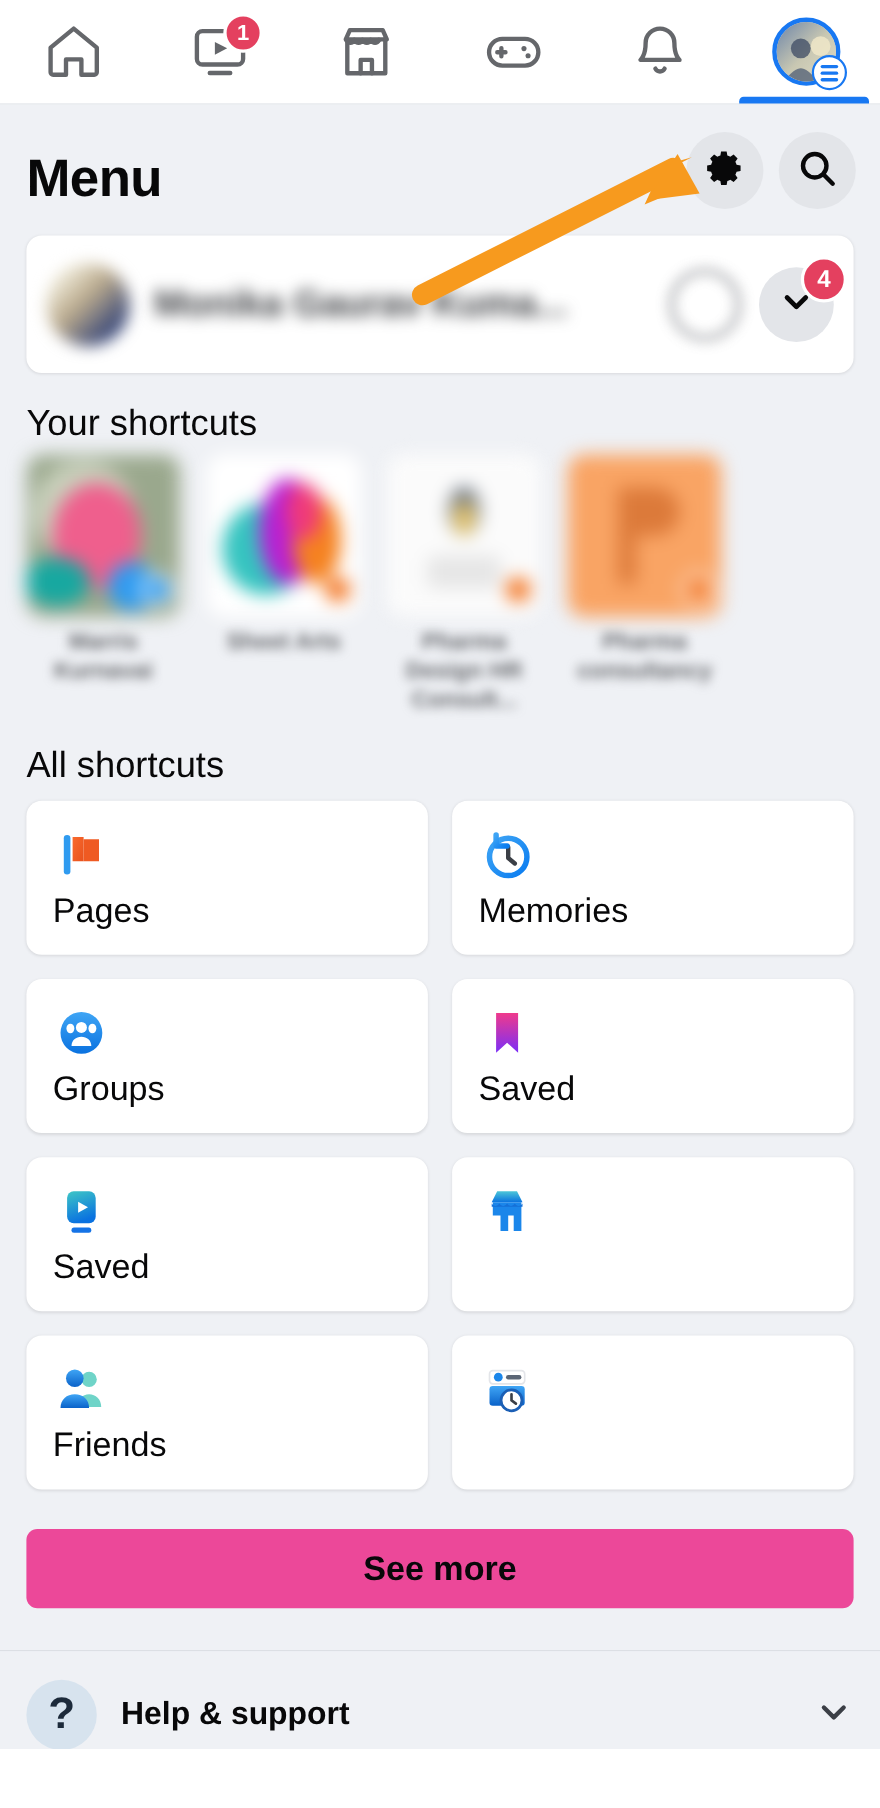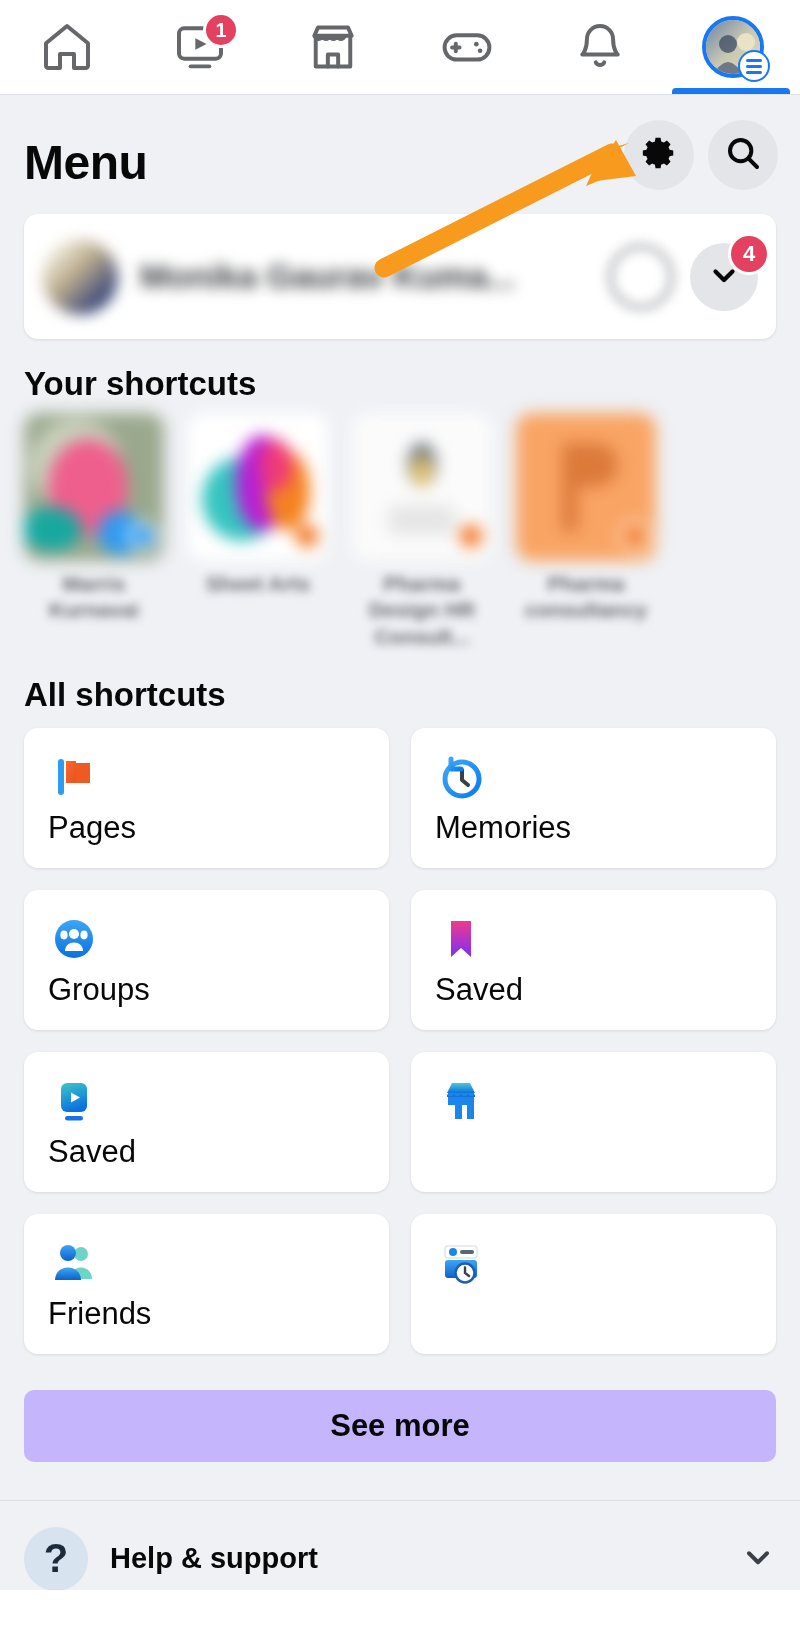--- a/index.html
+++ b/index.html
@@ -78,21 +78,21 @@
     border:5px solid #8b8d92; filter:blur(6px); opacity:.75; margin-right:16px;
   }
   .pf-chev {
     position:relative; width:68px; height:68px; border-radius:50%;
     background:#e3e5e9; display:flex; align-items:center; justify-content:center; flex:none;
   }
   .pf-chev .badge { top:-10px; right:-12px; min-width:42px; height:42px; font-size:22px; }
 
   
   .section-title {
-    font-size:33px; font-weight:700; color:#080809;
+    font-size:33px; font-weight:400; color:#080809;
     padding:26px 24px 6px 24px;
   }
 
   
   .shortcut-row { display:flex; gap:24px; padding:4px 24px 0 24px; }
   .sc-item { width:140px; }
   .sc-thumb {
     position:relative; width:140px; height:148px; border-radius:16px;
     overflow:hidden; filter:blur(8px);
   }
@@ -111,21 +111,21 @@
     background:#fff; border-radius:14px; height:140px; padding:22px 24px;
     display:flex; flex-direction:column; justify-content:space-between;
     box-shadow:0 1px 3px rgba(0,0,0,0.10);
   }
   .tile-icon { height:54px; display:flex; align-items:center; }
   .tile-label { font-size:31px; font-weight:400; color:#080809; }
 
   
   .see-more {
     margin:36px 24px 0 24px; height:72px; border-radius:10px;
-    background:#c4b5fd; display:flex; align-items:center; justify-content:center;
+    background:#ec4899; display:flex; align-items:center; justify-content:center;
     font-size:31px; font-weight:700; color:#080809;
   }
 
   .divider { margin-top:38px; height:1px; background:#dcdfe4; }
 
   
   .help-row {
     display:flex; align-items:center; padding:26px 24px 0 24px; gap:22px;
   }
   .help-icon {

